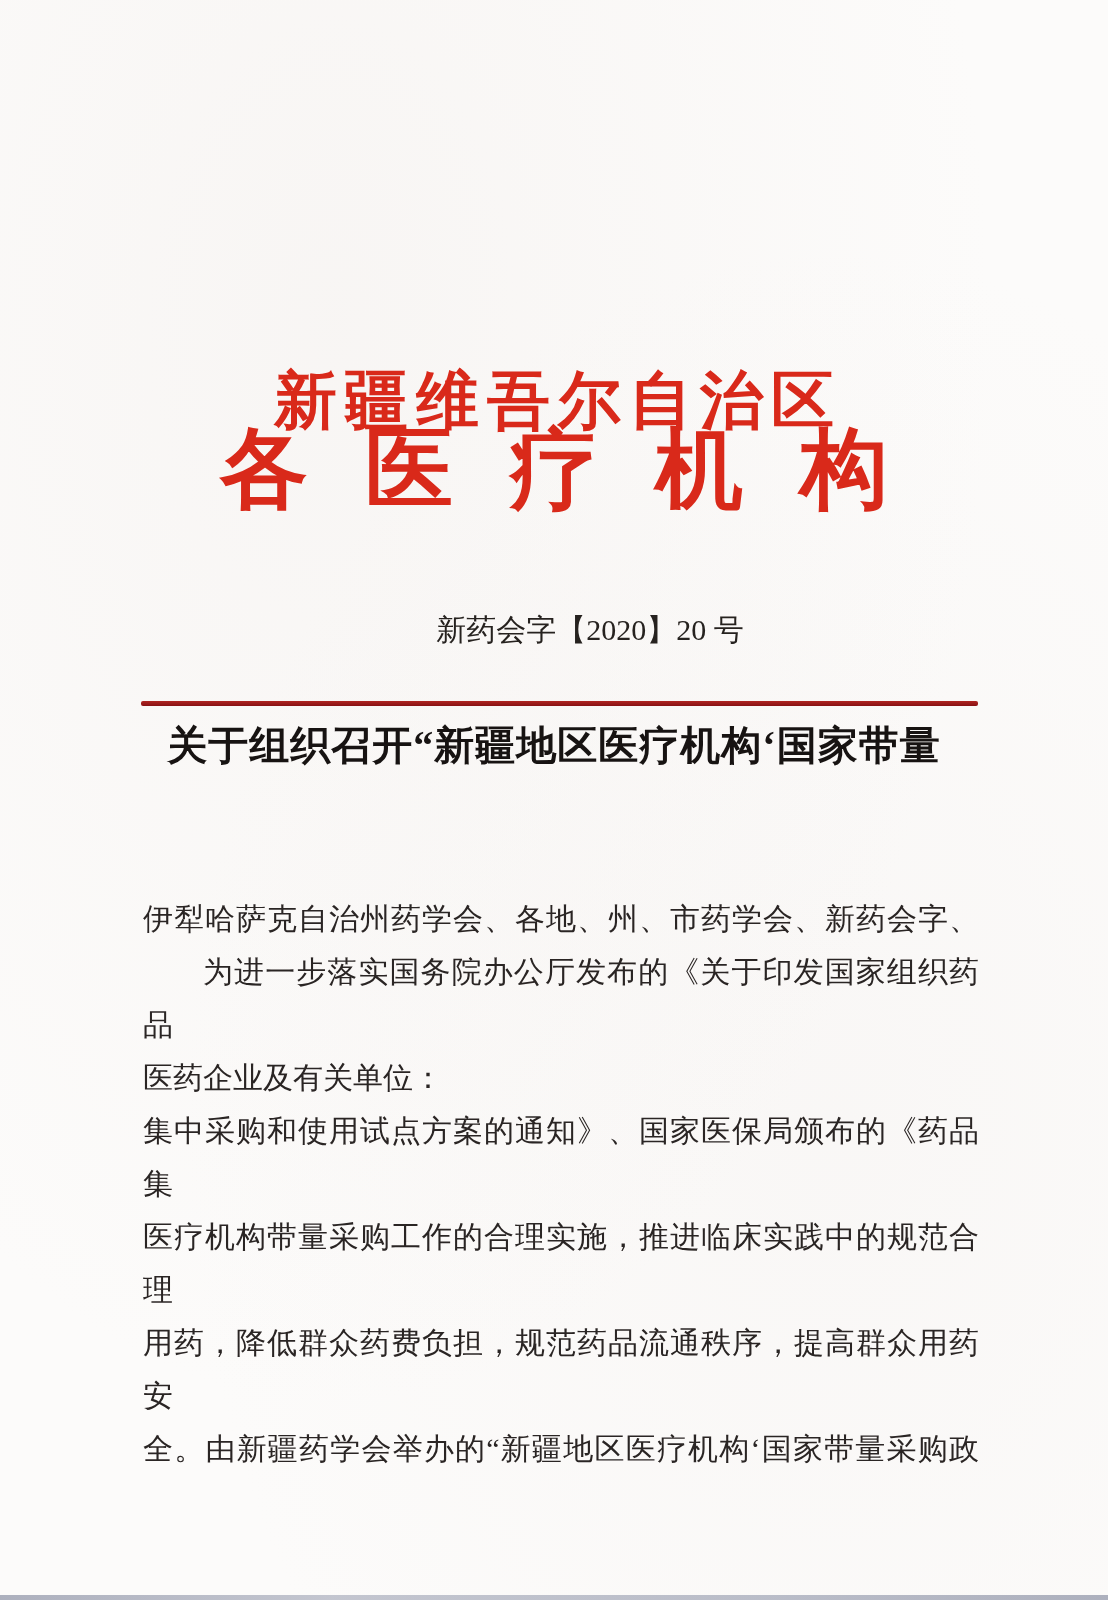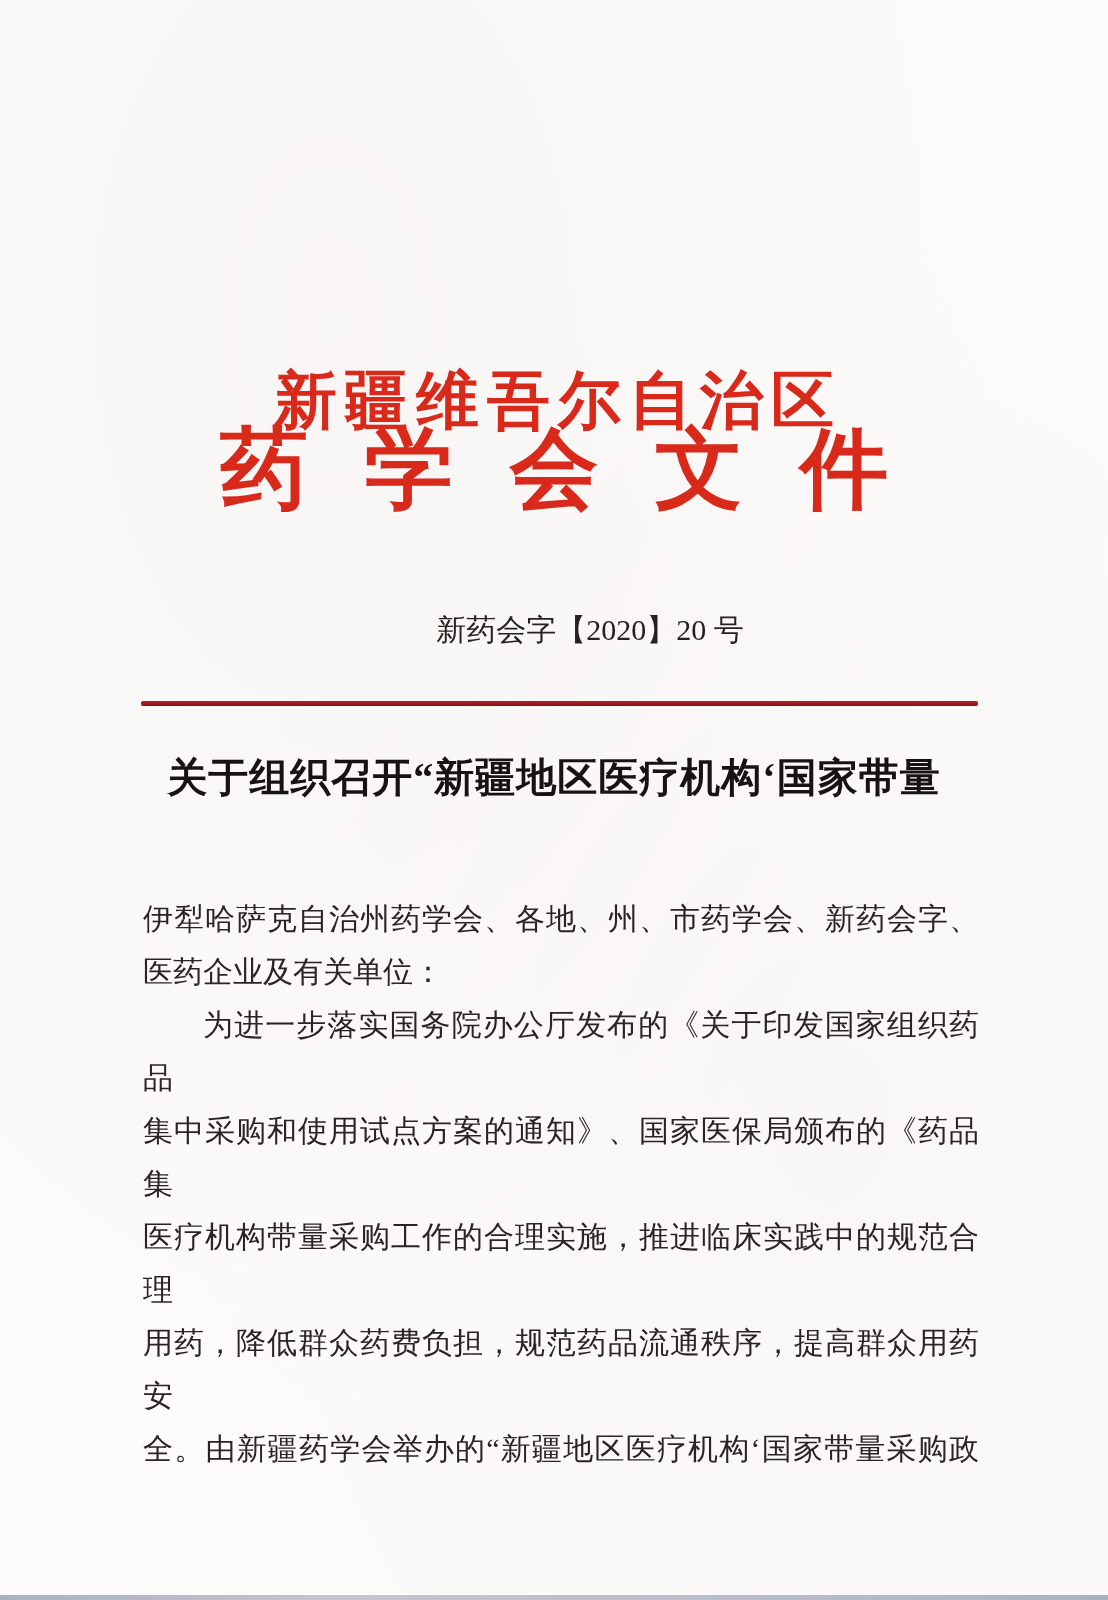--- a/index.html
+++ b/index.html
@@ -49,21 +49,21 @@
   }
   .divider {
     position: absolute;
     top: 701px; left: 141px;
     width: 837px; height: 5px;
     background: linear-gradient(to bottom, #b02521, #871114);
     border-radius: 2px;
   }
   .title {
     position: absolute;
-    top: 752px; left: 110px; width: 888px;
+    top: 720px; left: 110px; width: 888px;
     text-align: center;
     font-size: 40px; line-height: 52px;
     font-weight: 800;
     color: #171312;
     letter-spacing: 1px;
   }
   .bodyblock {
     position: absolute;
     top: 892px; left: 143px; width: 836px;
     font-size: 30px; line-height: 53px;
@@ -85,34 +85,34 @@
     opacity: .85;
   }
 </style>
 </head>
 <body>
 
 <div class="page">
 
   <div class="org1">新疆维吾尔自治区</div>
 
-  <div class="org2">药学会文件</div>
+  <div class="org2">各医疗机构</div>
 
   <div class="docnum">新药会字【2020】20 号</div>
 
   <div class="divider"></div>
 
   <div class="title">
     <div>关于组织召开“新疆地区医疗机构‘国家带量</div>
   </div>
 
   <div class="bodyblock">
     <div class="bline just">伊犁哈萨克自治州药学会、各地、州、市药学会、新药会字、</div>
+    <div class="bline just indent">为进一步落实国务院办公厅发布的《关于印发国家组织药品</div>
     <div class="bline">医药企业及有关单位：</div>
-    <div class="bline just indent">为进一步落实国务院办公厅发布的《关于印发国家组织药品</div>
     <div class="bline just">集中采购和使用试点方案的通知》、国家医保局颁布的《药品集</div>
     <div class="bline just">医疗机构带量采购工作的合理实施，推进临床实践中的规范合理</div>
     <div class="bline just">用药，降低群众药费负担，规范药品流通秩序，提高群众用药安</div>
     <div class="bline just">全。由新疆药学会举办的“新疆地区医疗机构‘国家带量采购政</div>
 
   </div>
 
   <div class="scan-edge-bottom"></div>
 
 </div>

